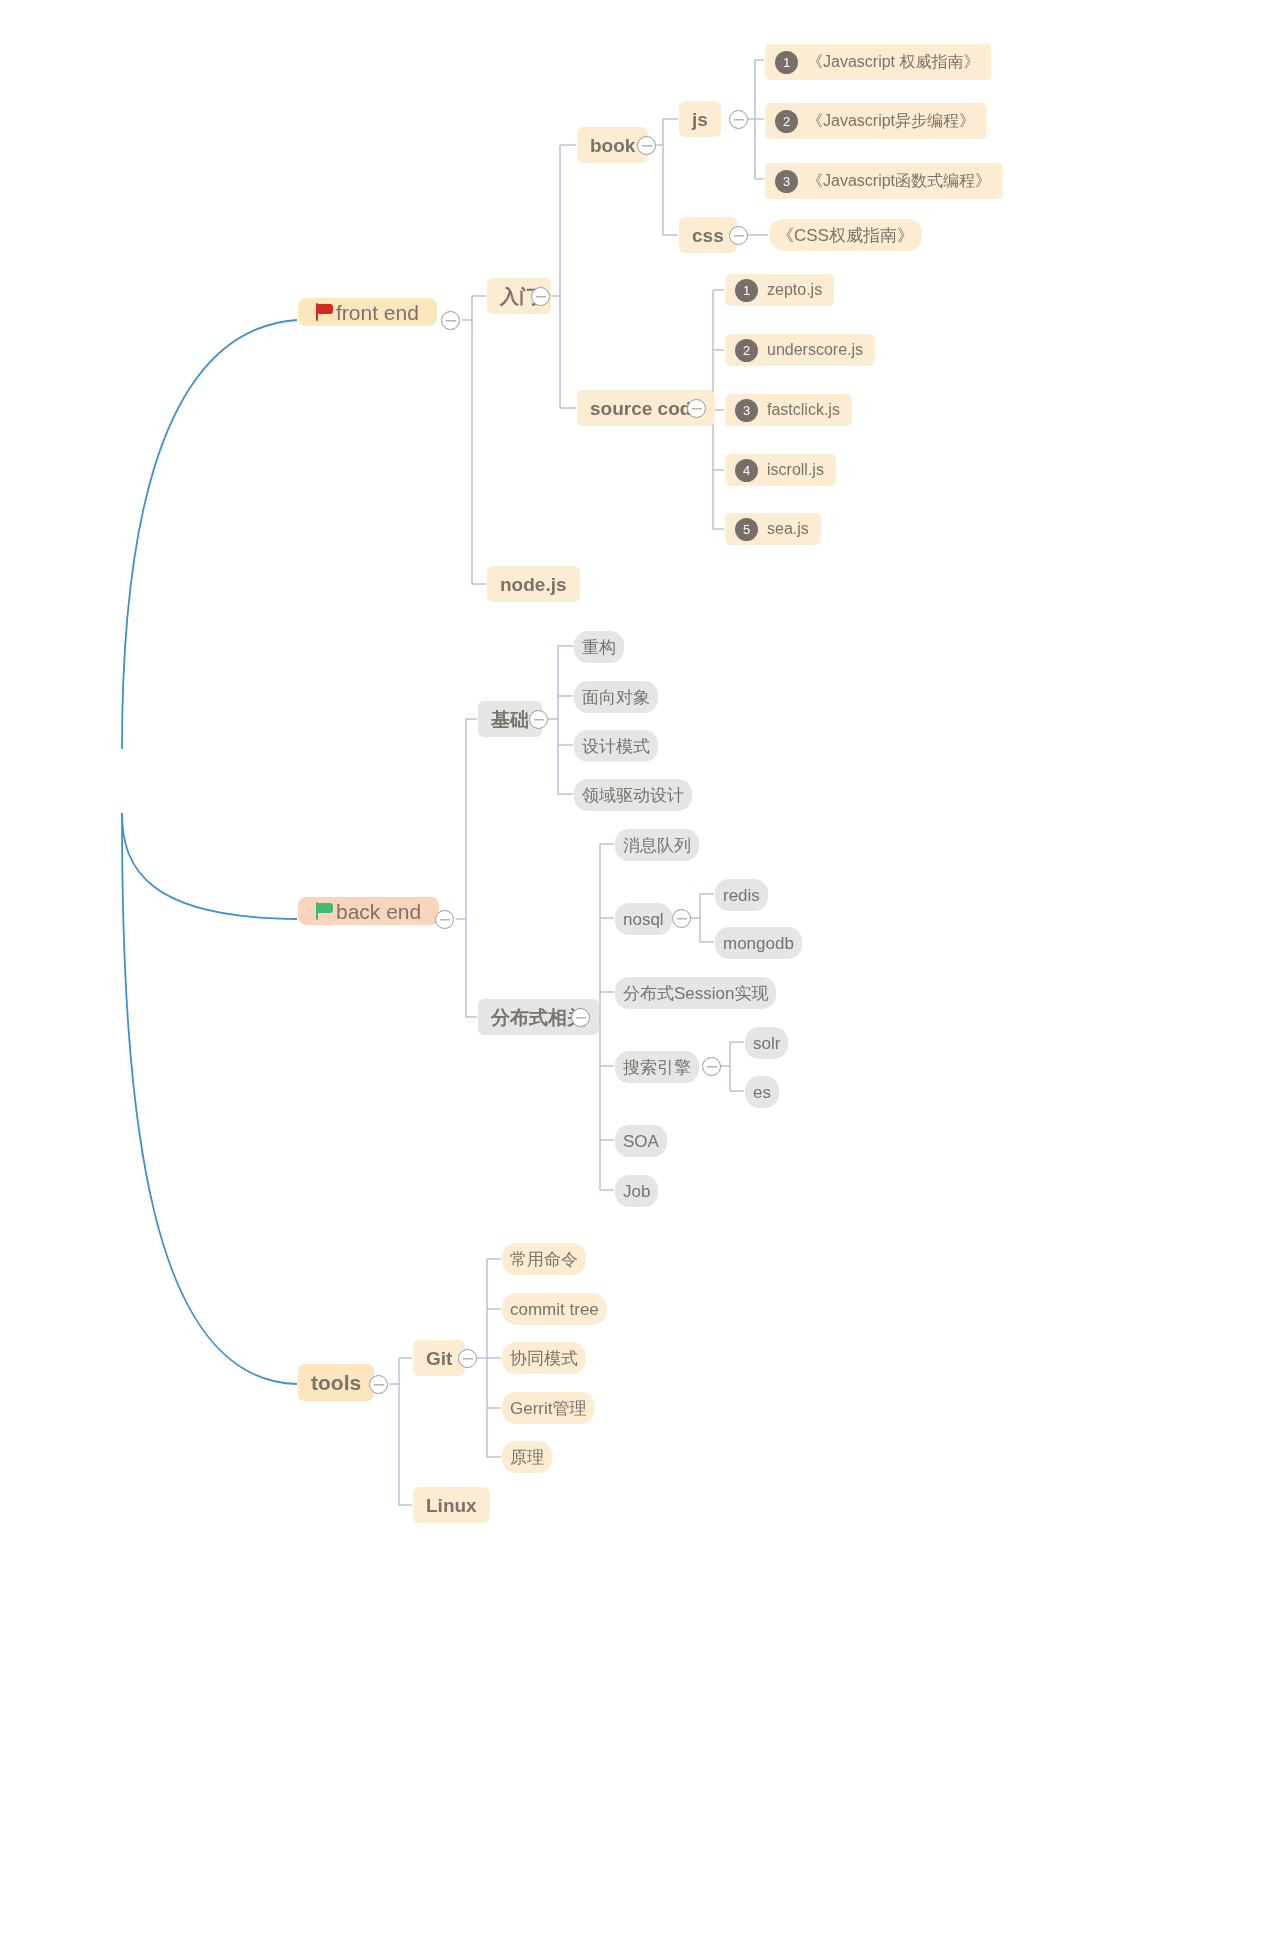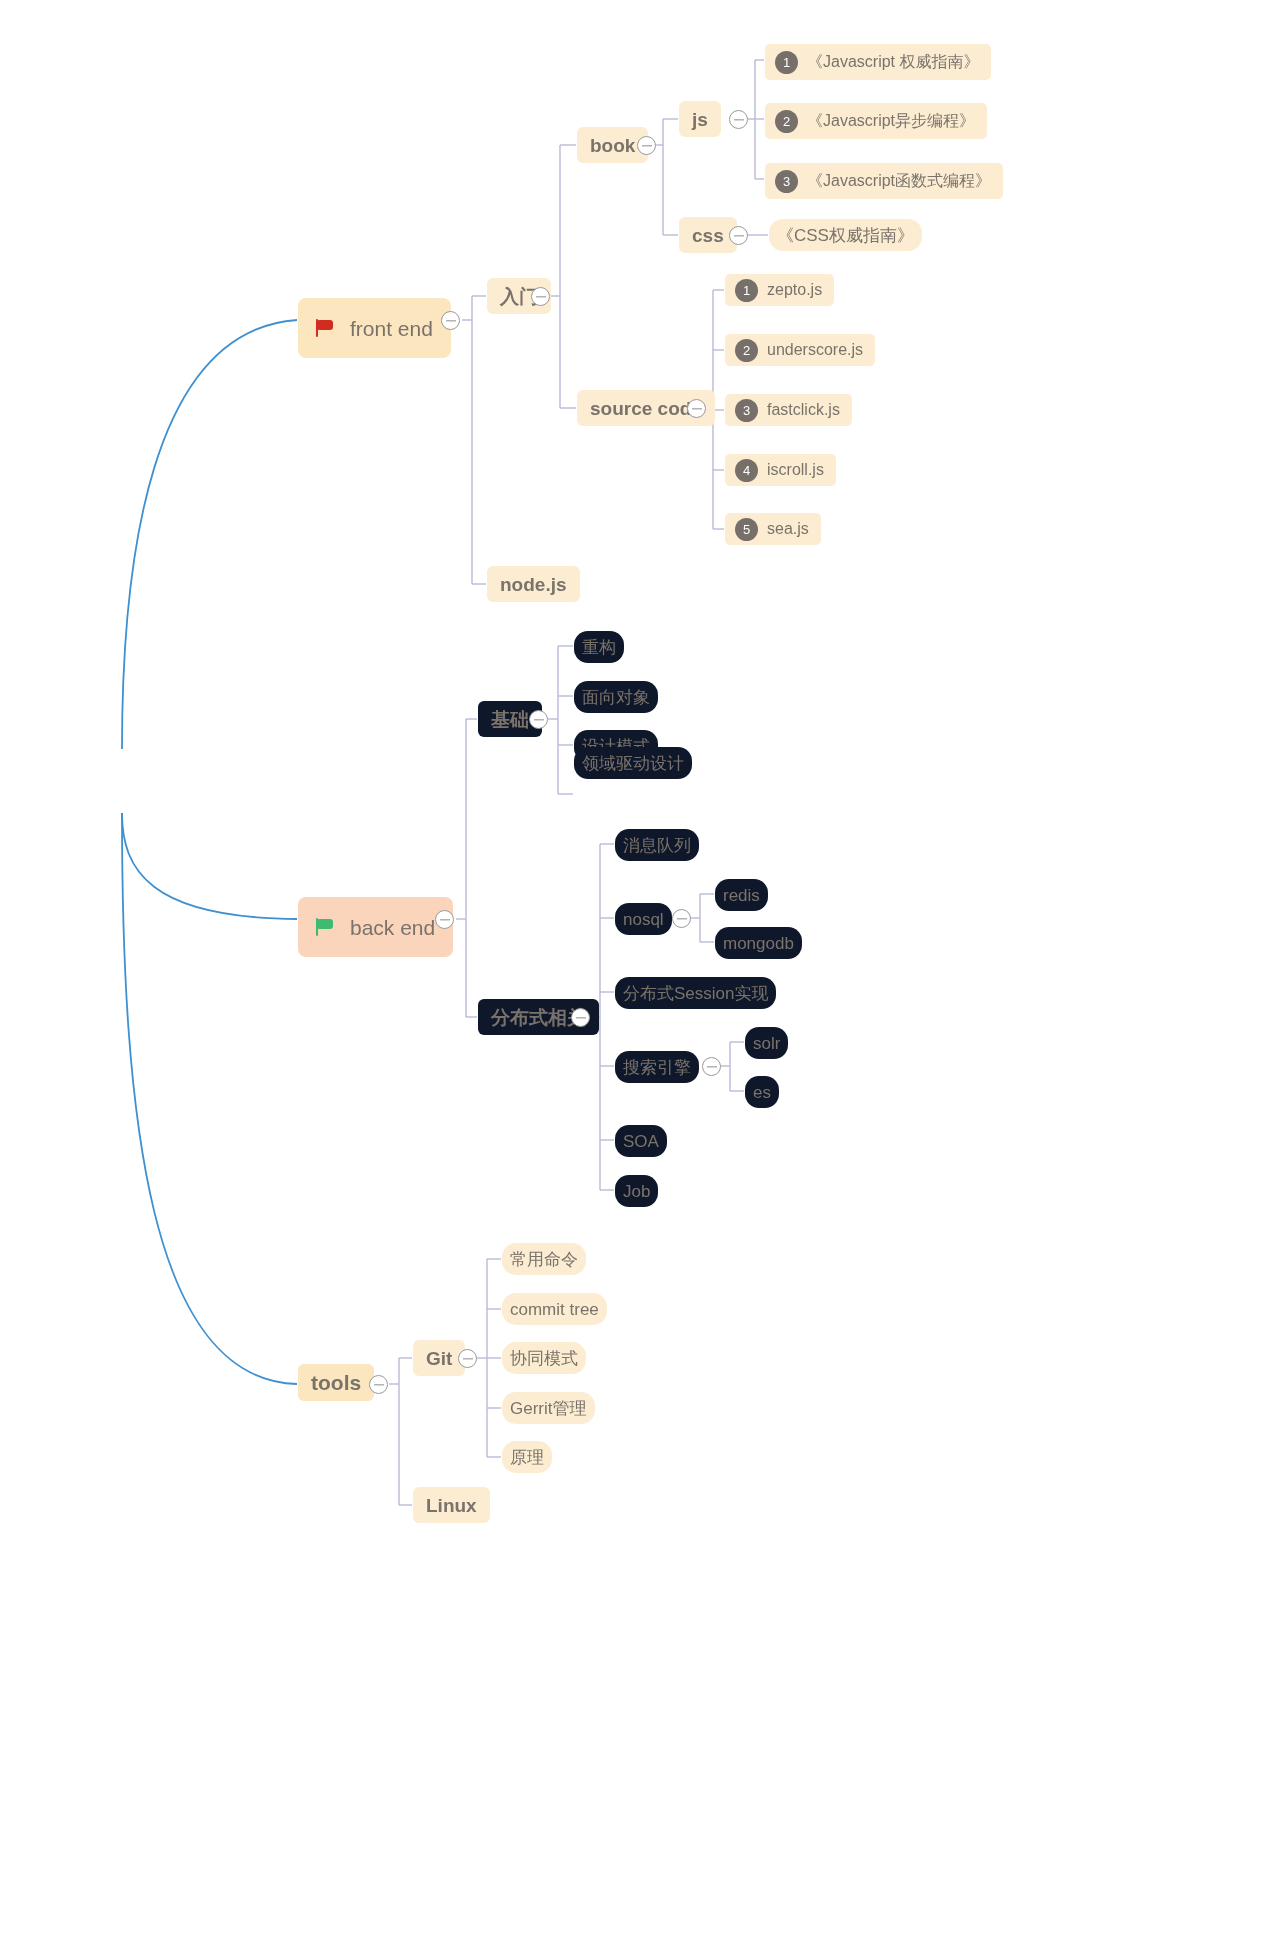--- a/index.html
+++ b/index.html
@@ -36,28 +36,27 @@
     padding:0 22px;
     height:62px;
     border-radius:9px;
     letter-spacing:.3px;
   }
 
   
   .yellow { background:#fbe6bf; }
   .yellow-soft { background:#fcedd2; }
   .peach { background:#fad5bb; }
-  .peach-soft { background:#0f172a; }
+  .peach-soft { background:#e5e5e5; }
 
   .lv1{
     font-size:21px;
-    height:60px;
+    height:28px;
     padding:0 18px;
     border-radius:8px;
-    gap:14px;
   }
   .lv2{
     font-size:19px;
     height:36px;
     padding:0 13px;
     border-radius:6px;
     font-weight:bold;
   }
   .lv3{
     font-size:17px;
@@ -309,21 +308,21 @@
 
   <div class="node lv3 peach-soft" style="left:574px;top:631px;">
     <span>重构</span>
   </div>
   <div class="node lv3 peach-soft" style="left:574px;top:681px;">
     <span>面向对象</span>
   </div>
   <div class="node lv3 peach-soft" style="left:574px;top:730px;">
     <span>设计模式</span>
   </div>
-  <div class="node lv3 peach-soft" style="left:574px;top:747px;align-items:center;">
+  <div class="node lv3 peach-soft" style="left:574px;top:779px;align-items:center;">
     <span>领域驱动设计</span>
   </div>
 
   <div class="node lv3 peach-soft" style="left:615px;top:829px;">
     <span>消息队列</span>
   </div>
   <div class="node lv3 peach-soft" style="left:615px;top:903px;">
     <span>nosql</span>
   </div>
   <div class="toggle" style="left:672px;top:909px;"></div>

